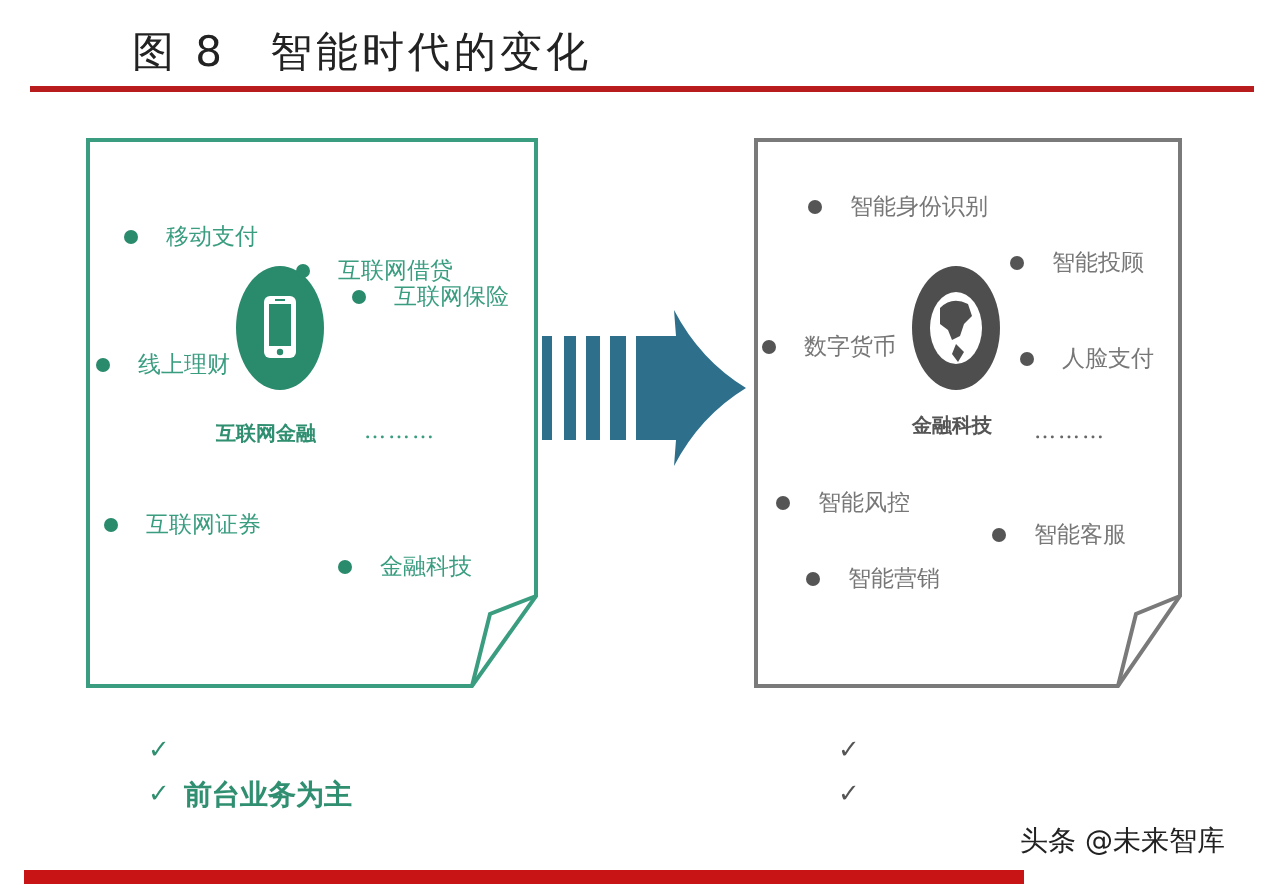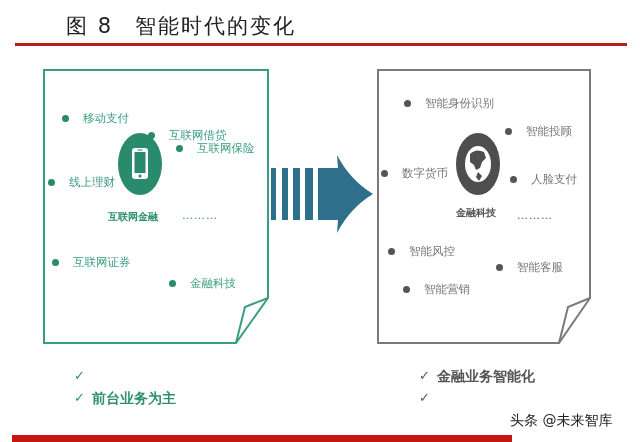--- a/index.html
+++ b/index.html
@@ -138,21 +138,20 @@
       <span>智能客服</span>
   </div>
   <div class="item" style="left:403px; top:282px;">
     <span class="dot"></span>
       <span>智能营销</span>
   </div>
 
   <div class="checks" style="left:419px; top:365px; color:#555;">
     <div class="row">
       <span class="ck">✓</span>
-        <span>金融业务智能化</span>
     </div>
     <div class="row">
       <span class="ck">✓</span>
     </div>
   </div>
 </div>
 
 <div class="watermark">头条 @未来智库</div>
 <div class="rule-bottom"></div>
 

